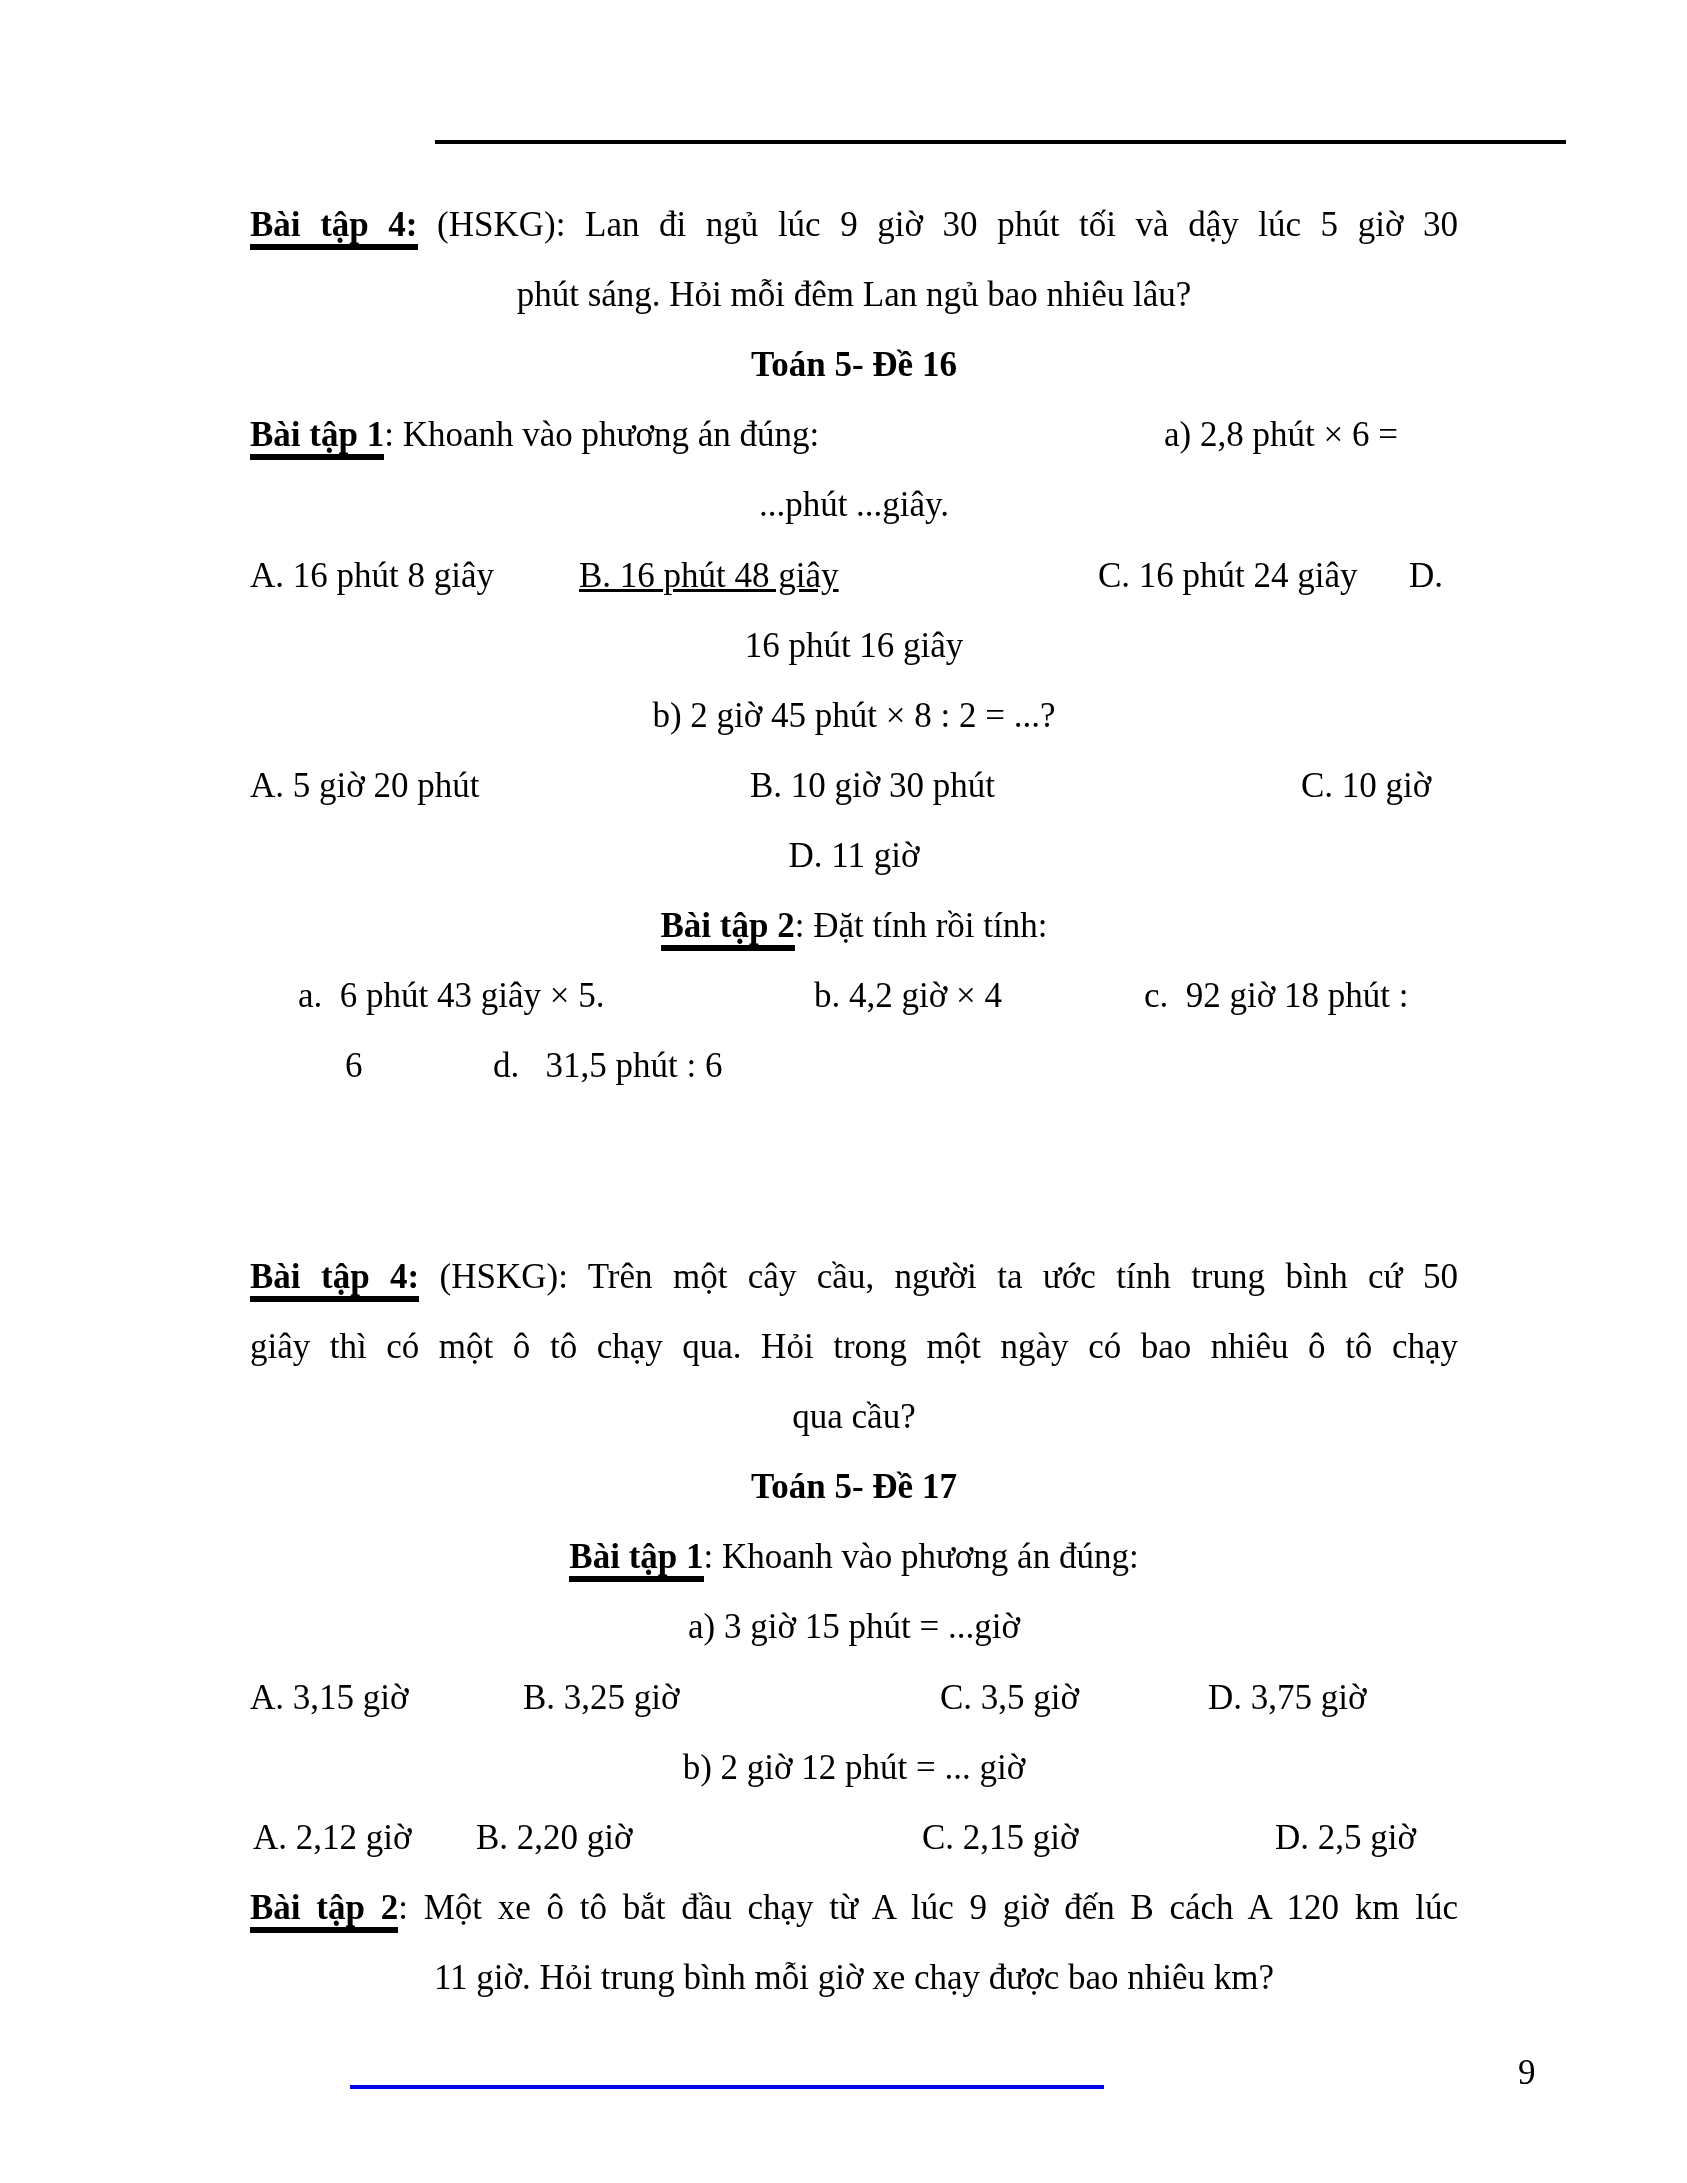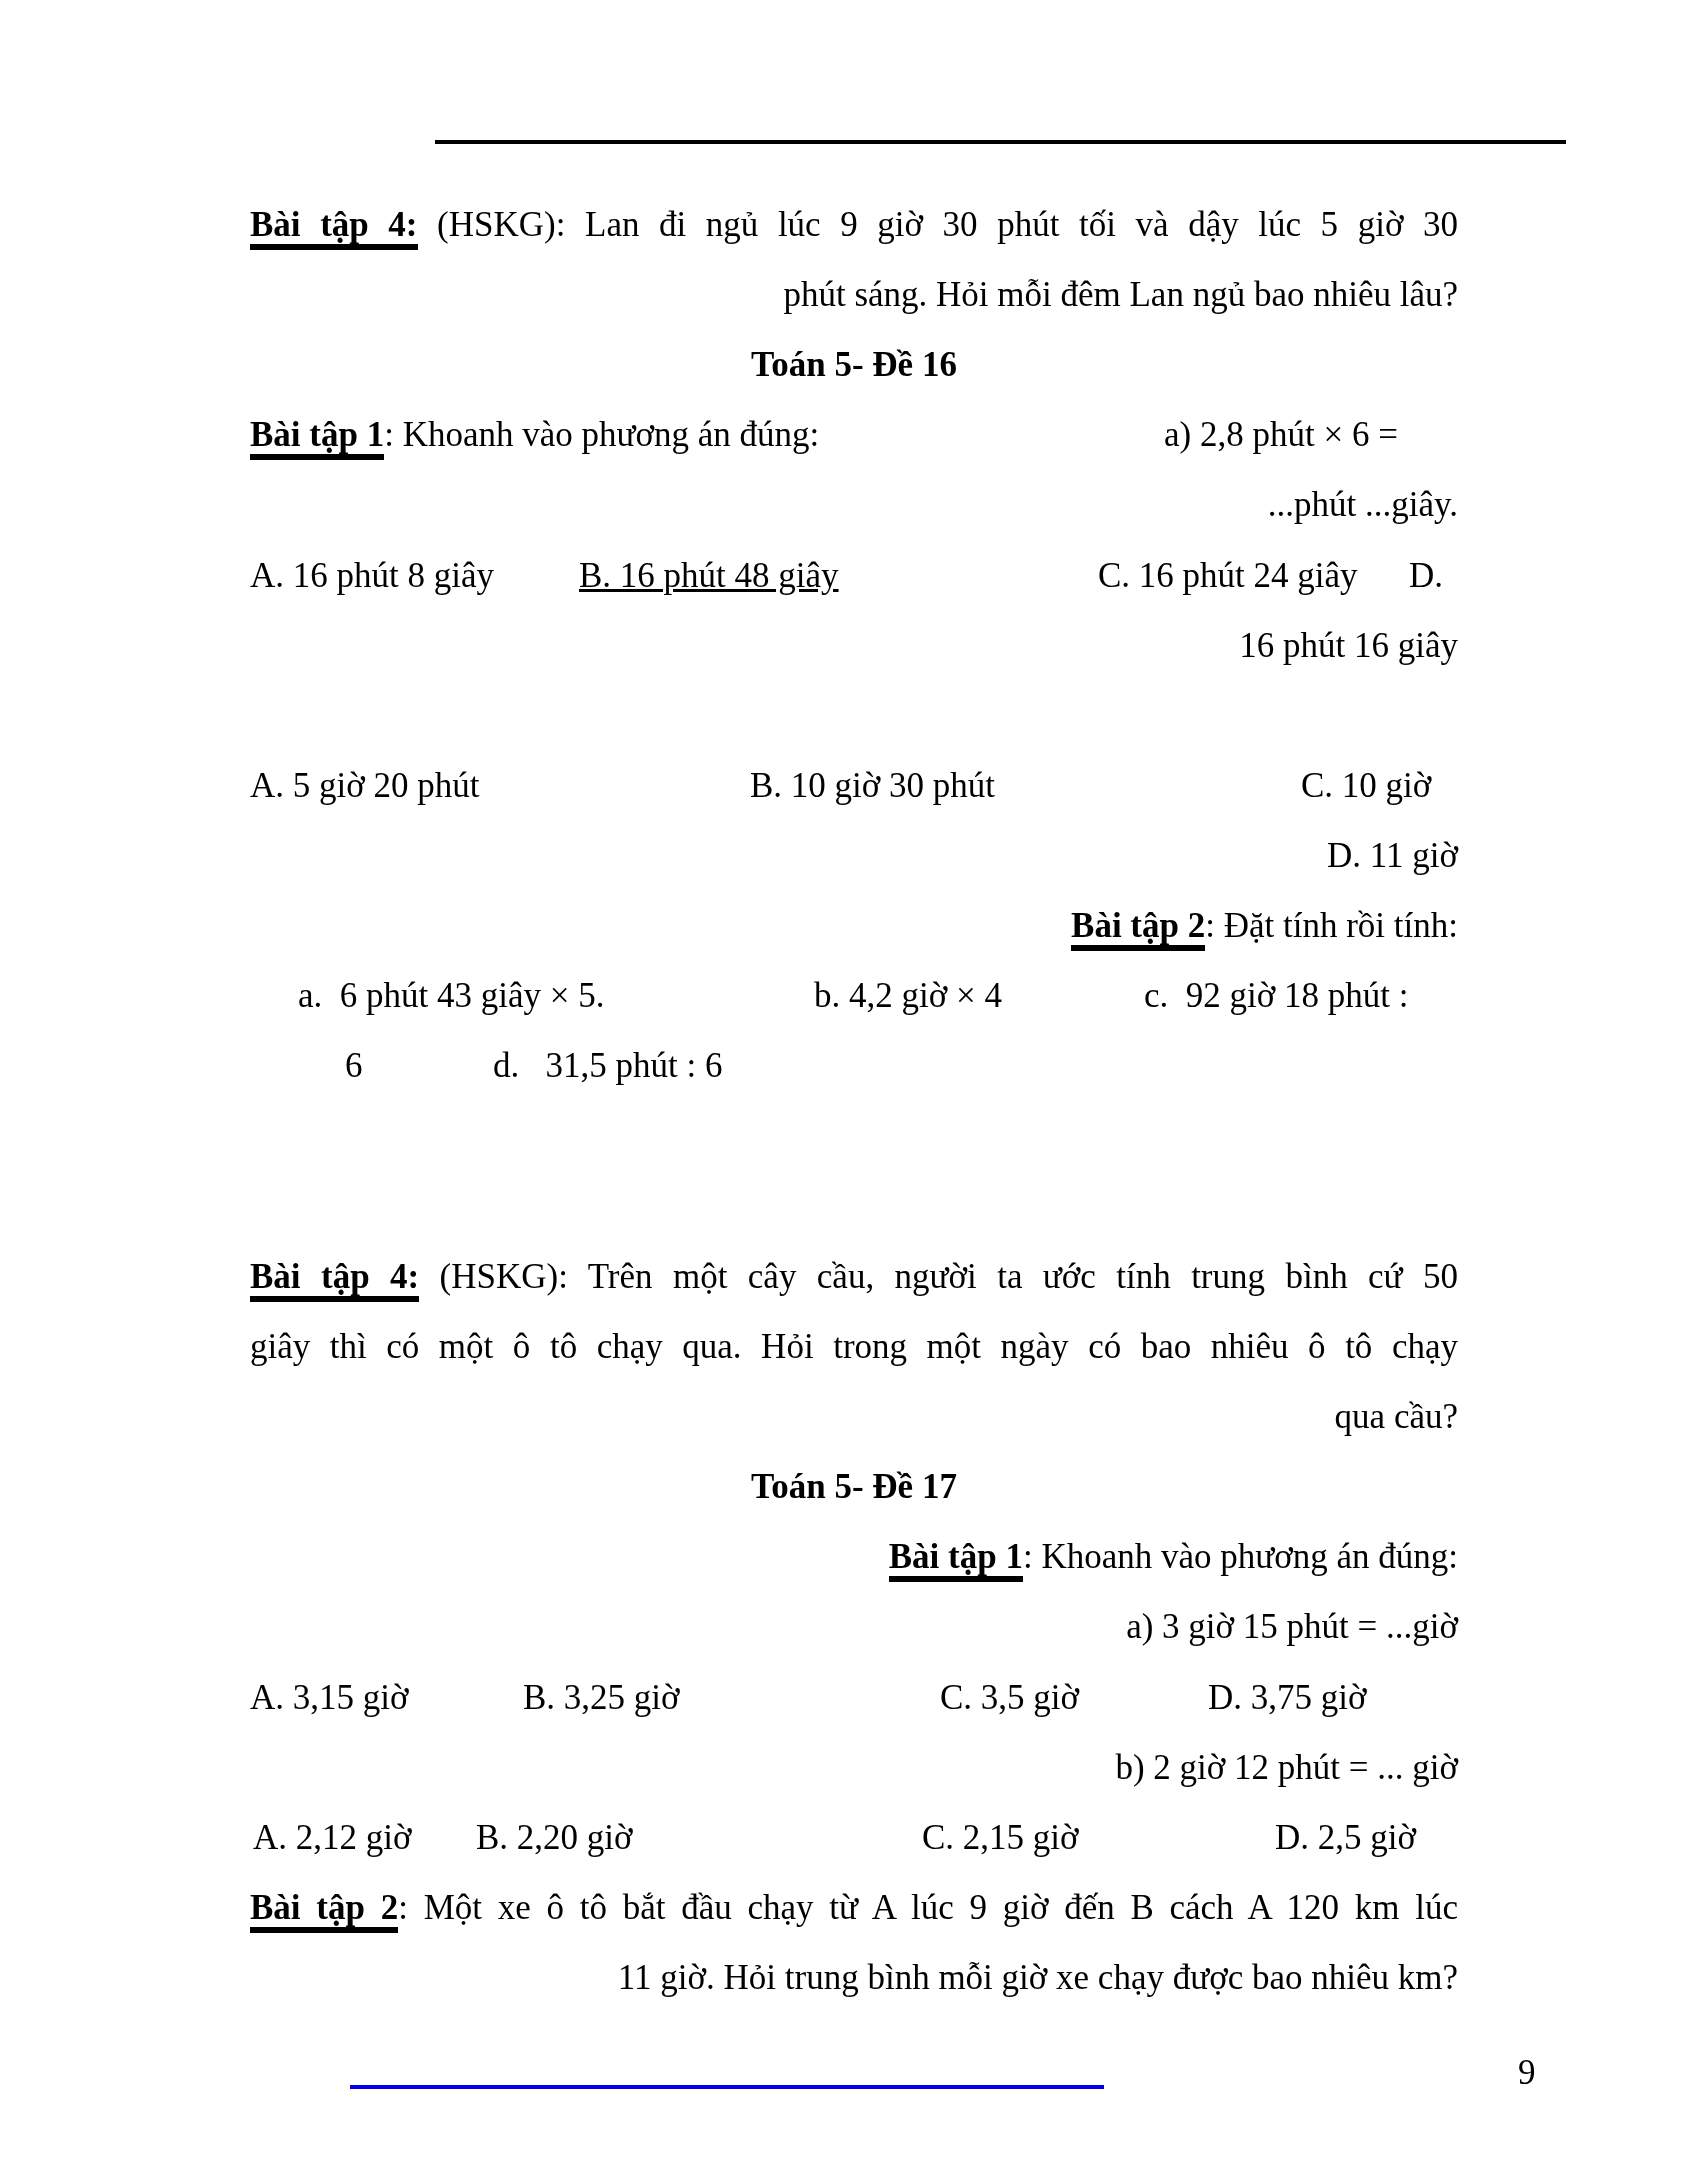--- a/index.html
+++ b/index.html
@@ -34,21 +34,21 @@
   }
   .line {
     position: absolute;
     left: 250px;
     width: 1208px;
     height: 70px;
     line-height: 70px;
     font-size: 35px;
     white-space: normal;
   }
-  .line.left   { text-align: right; }
+  .line.left   { text-align: center; }
   .line.center { text-align: center; font-weight: bold; }
   .line.justify {
     text-align: justify;
     text-align-last: justify;
   }
   .line.tabs { white-space: normal; }
   .seg {
     position: absolute;
     top: 0;
     height: 70px;
@@ -88,20 +88,21 @@
         <span class="seg" style="left: 914px;"><span class="">a) 2,8 phút × 6 =</span></span>
       </div>
       <div class="line left" style="top: 470px;"><span class="">...phút ...giây.</span></div>
       <div class="line tabs" style="top: 541px;">
         <span class="seg" style="left: 0px;"><span class="">A. 16 phút 8 giây</span></span>
         <span class="seg" style="left: 329px; text-decoration: underline;"><span class="">B. 16 phút 48 giây</span></span>
         <span class="seg" style="left: 848px;"><span class="">C. 16 phút 24 giây</span></span>
         <span class="seg" style="left: 1159px;"><span class="">D.</span></span>
       </div>
       <div class="line left" style="top: 611px;"><span class="">16 phút 16 giây</span></div>
+      <div class="line left" style="top: 681px;"><span class="">b) 2 giờ 45 phút × 8 : 2 = ...?</span></div>
       <div class="line tabs" style="top: 751px;">
         <span class="seg" style="left: 0px;"><span class="">A. 5 giờ 20 phút</span></span>
         <span class="seg" style="left: 500px;"><span class="">B. 10 giờ 30 phút</span></span>
         <span class="seg" style="left: 1051px;"><span class="">C. 10 giờ</span></span>
       </div>
       <div class="line left" style="top: 821px;"><span class="">D. 11 giờ</span></div>
       <div class="line left" style="top: 891px;"><span class="b u">Bài tập 2</span><span class="">: Đặt tính rồi tính:</span></div>
       <div class="line tabs" style="top: 961px;">
         <span class="seg" style="left: 48px;"><span class="">a.  6 phút 43 giây × 5.</span></span>
         <span class="seg" style="left: 564px;"><span class="">b. 4,2 giờ × 4</span></span>

